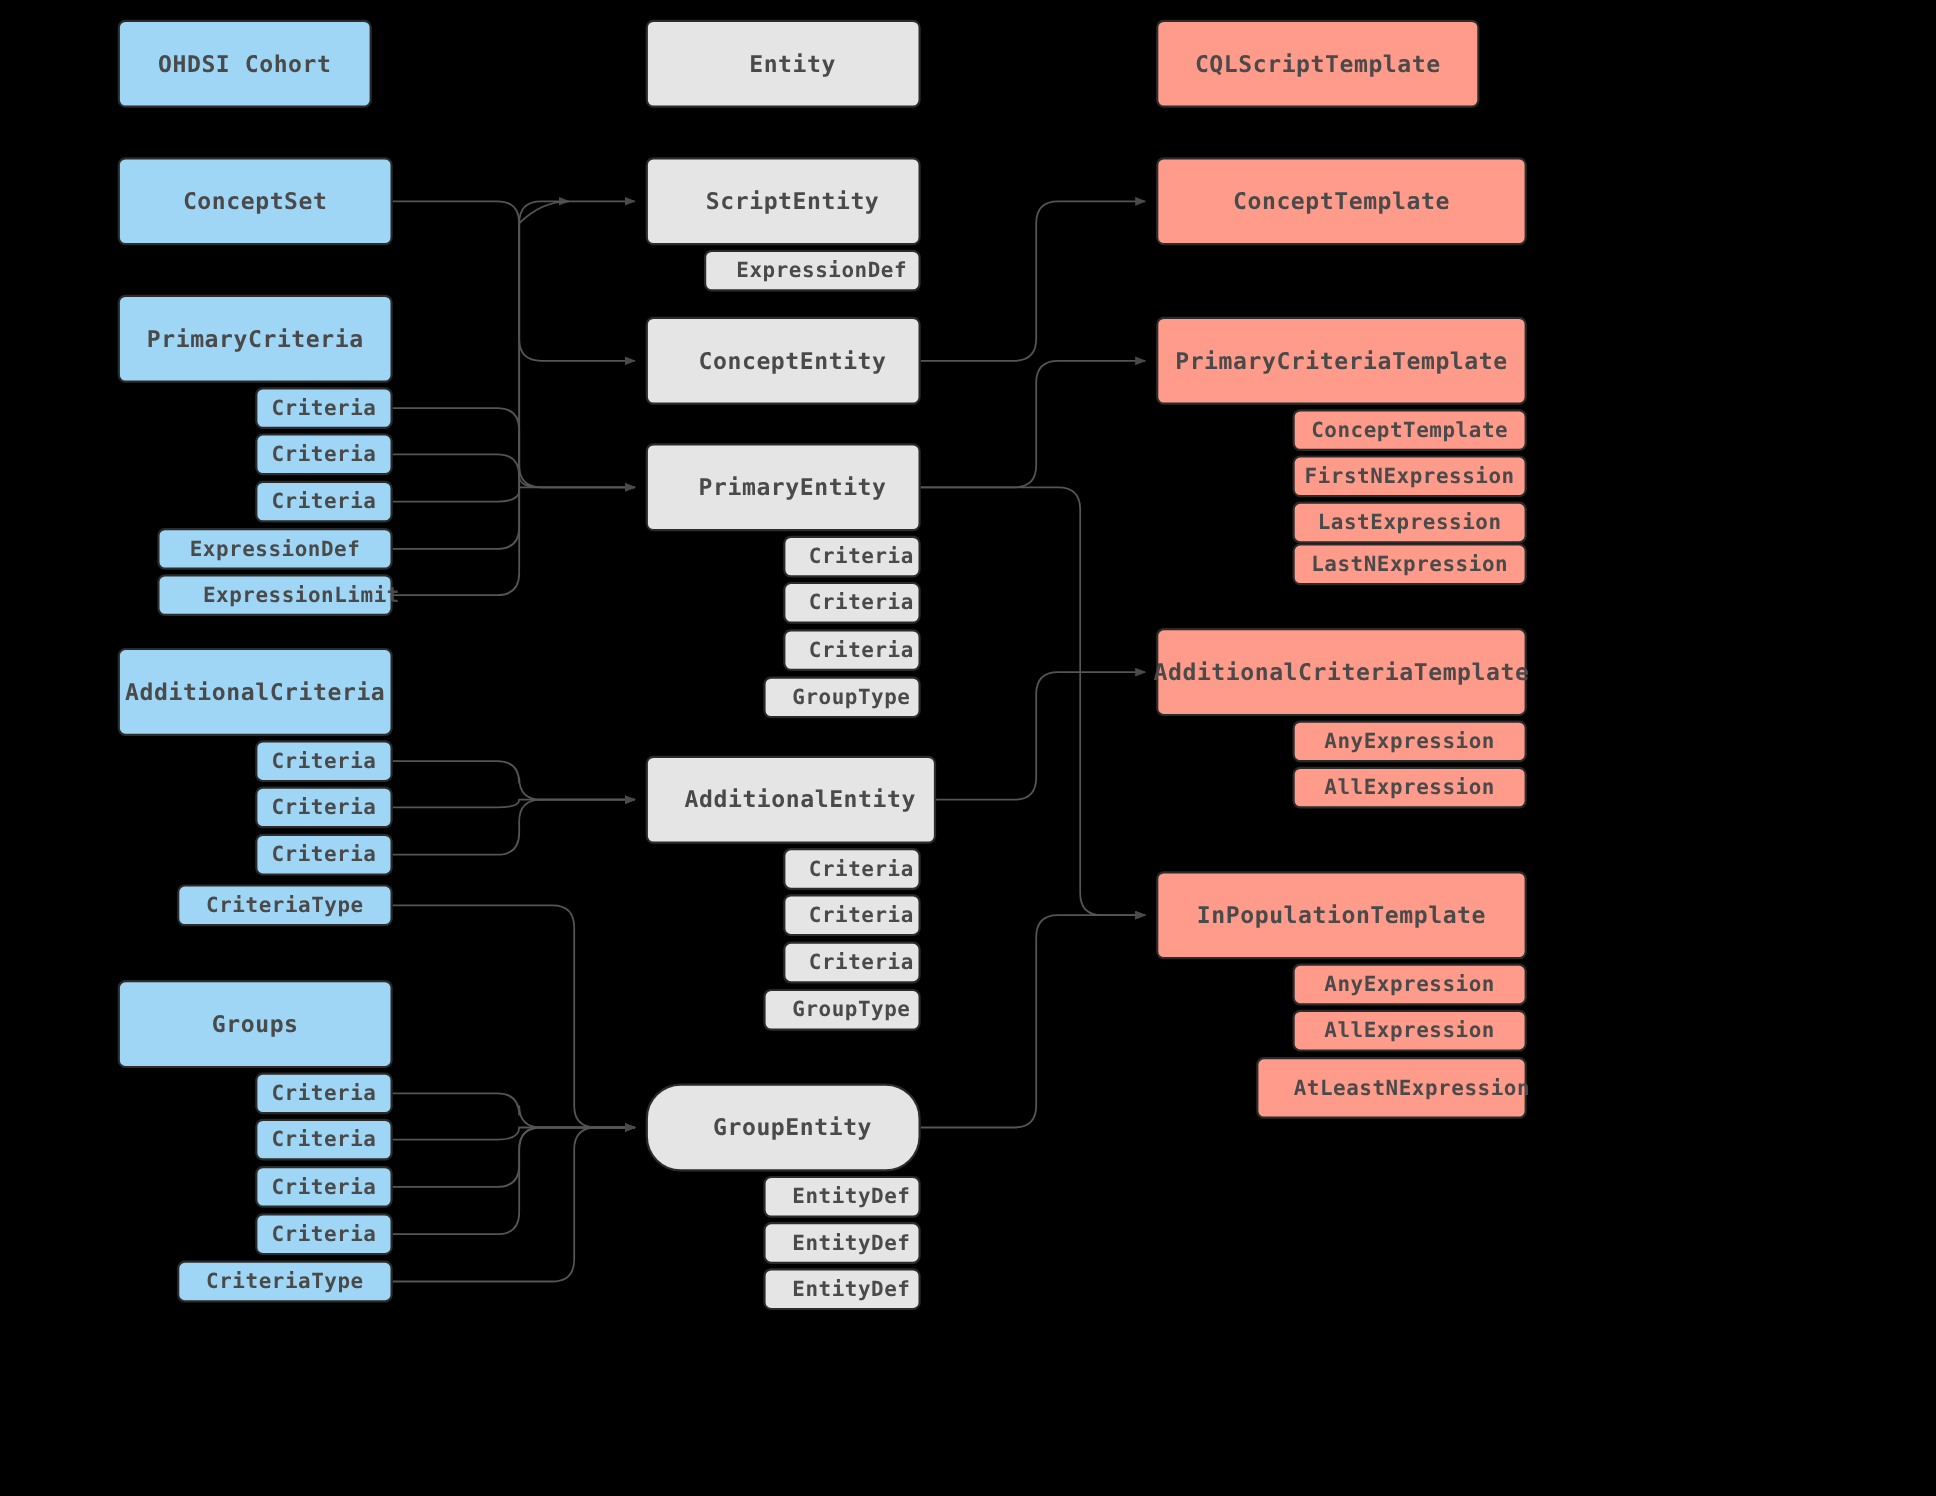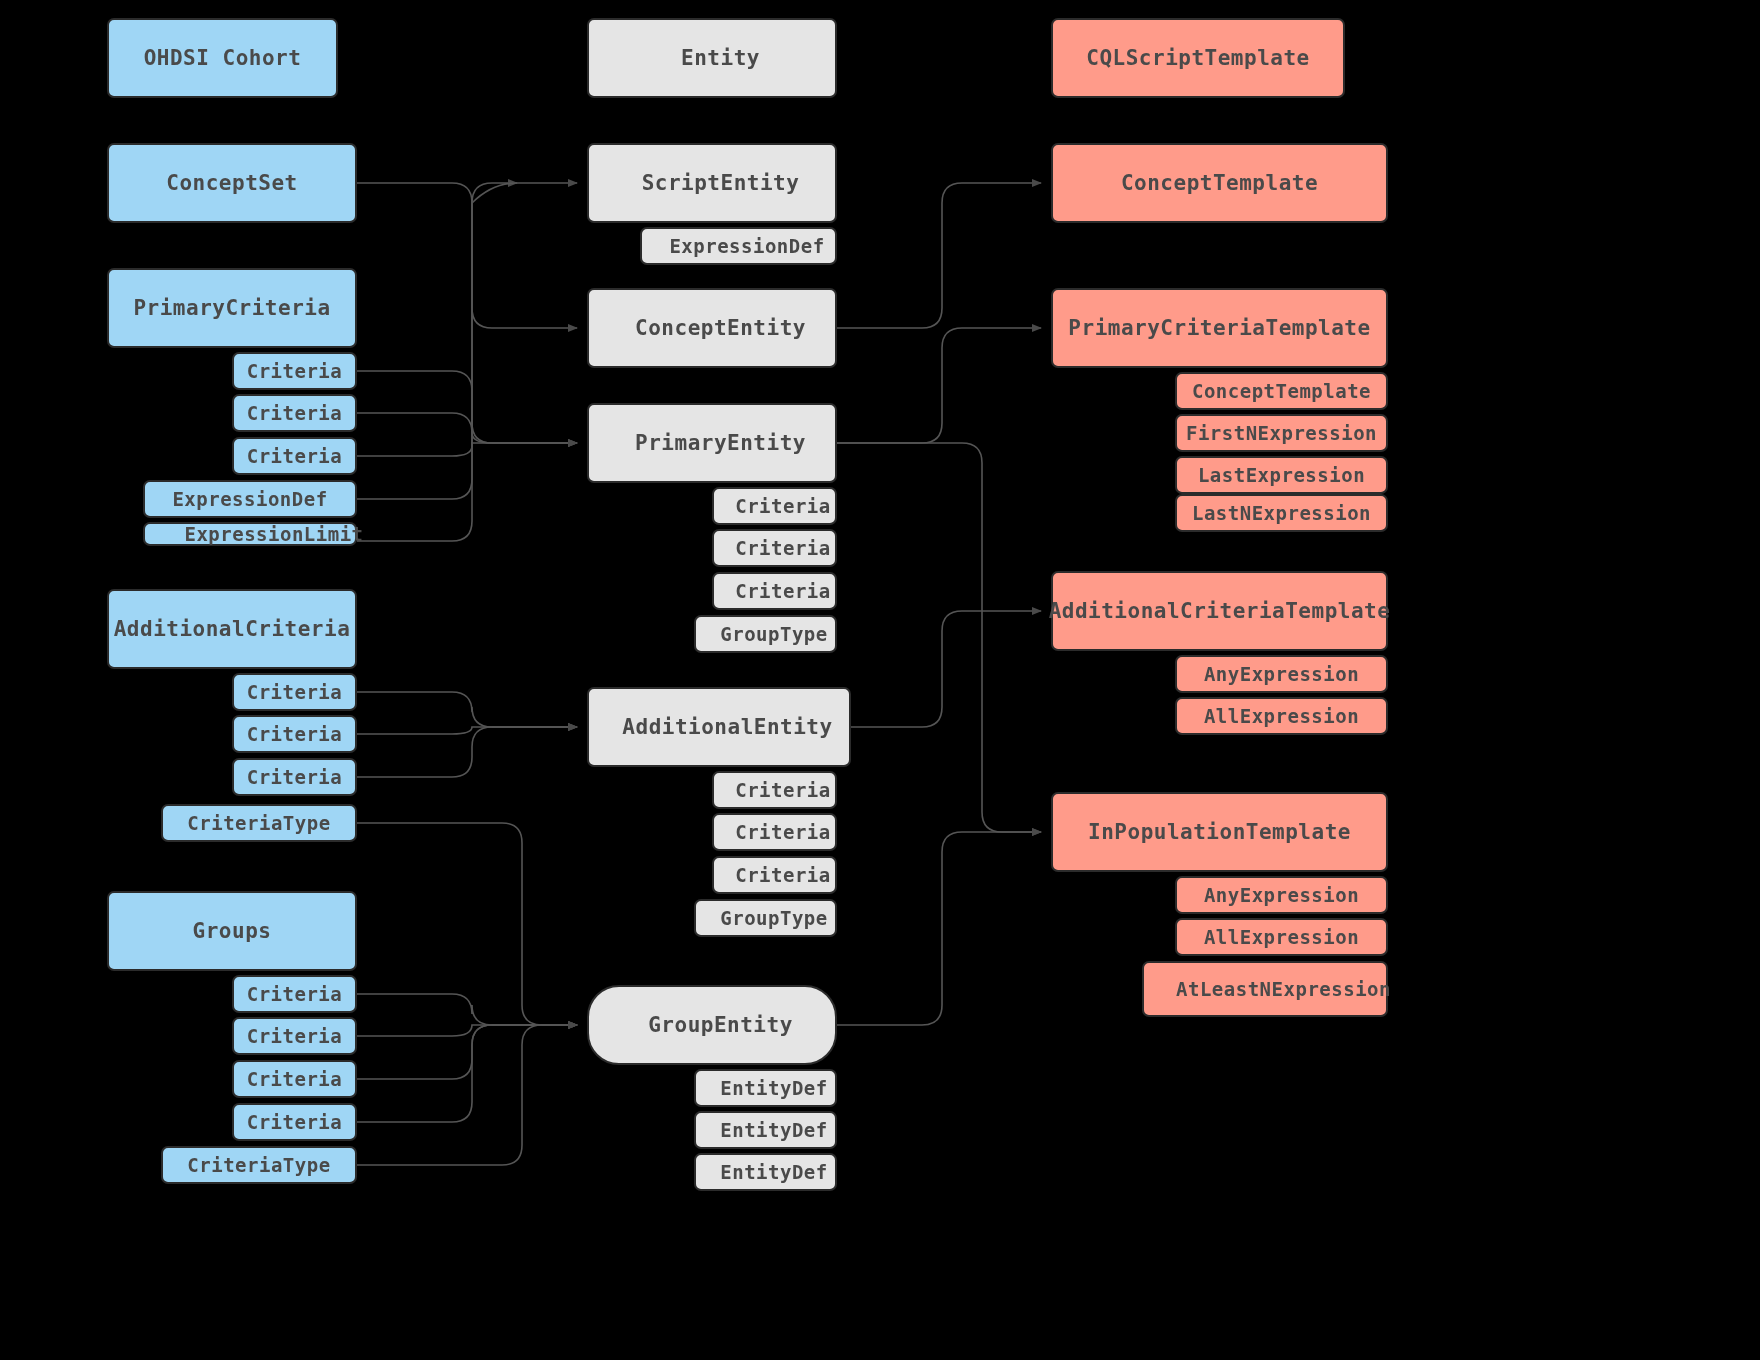--- a/index.html
+++ b/index.html
@@ -93,21 +93,21 @@
       </div>
       <div class="node blue child" style="left: 232px; top: 394px; width: 125px; height: 38px;">
         <span>Criteria</span>
       </div>
       <div class="node blue child" style="left: 232px; top: 437px; width: 125px; height: 38px;">
         <span>Criteria</span>
       </div>
       <div class="node blue child" style="left: 143px; top: 480px; width: 214px; height: 38px;">
         <span>ExpressionDef</span>
       </div>
-      <div class="node blue child" style="left: 143px; top: 522px; width: 214px; height: 24px; padding-left: 48px;">
+      <div class="node blue child" style="left: 143px; top: 522px; width: 214px; height: 38px; padding-left: 48px;">
         <span>ExpressionLimit</span>
       </div>
       <div class="node blue parent" style="left: 107px; top: 589px; width: 250px; height: 80px;">
         <span>AdditionalCriteria</span>
       </div>
       <div class="node blue child" style="left: 232px; top: 673px; width: 125px; height: 38px;">
         <span>Criteria</span>
       </div>
       <div class="node blue child" style="left: 232px; top: 715px; width: 125px; height: 38px;">
         <span>Criteria</span>

